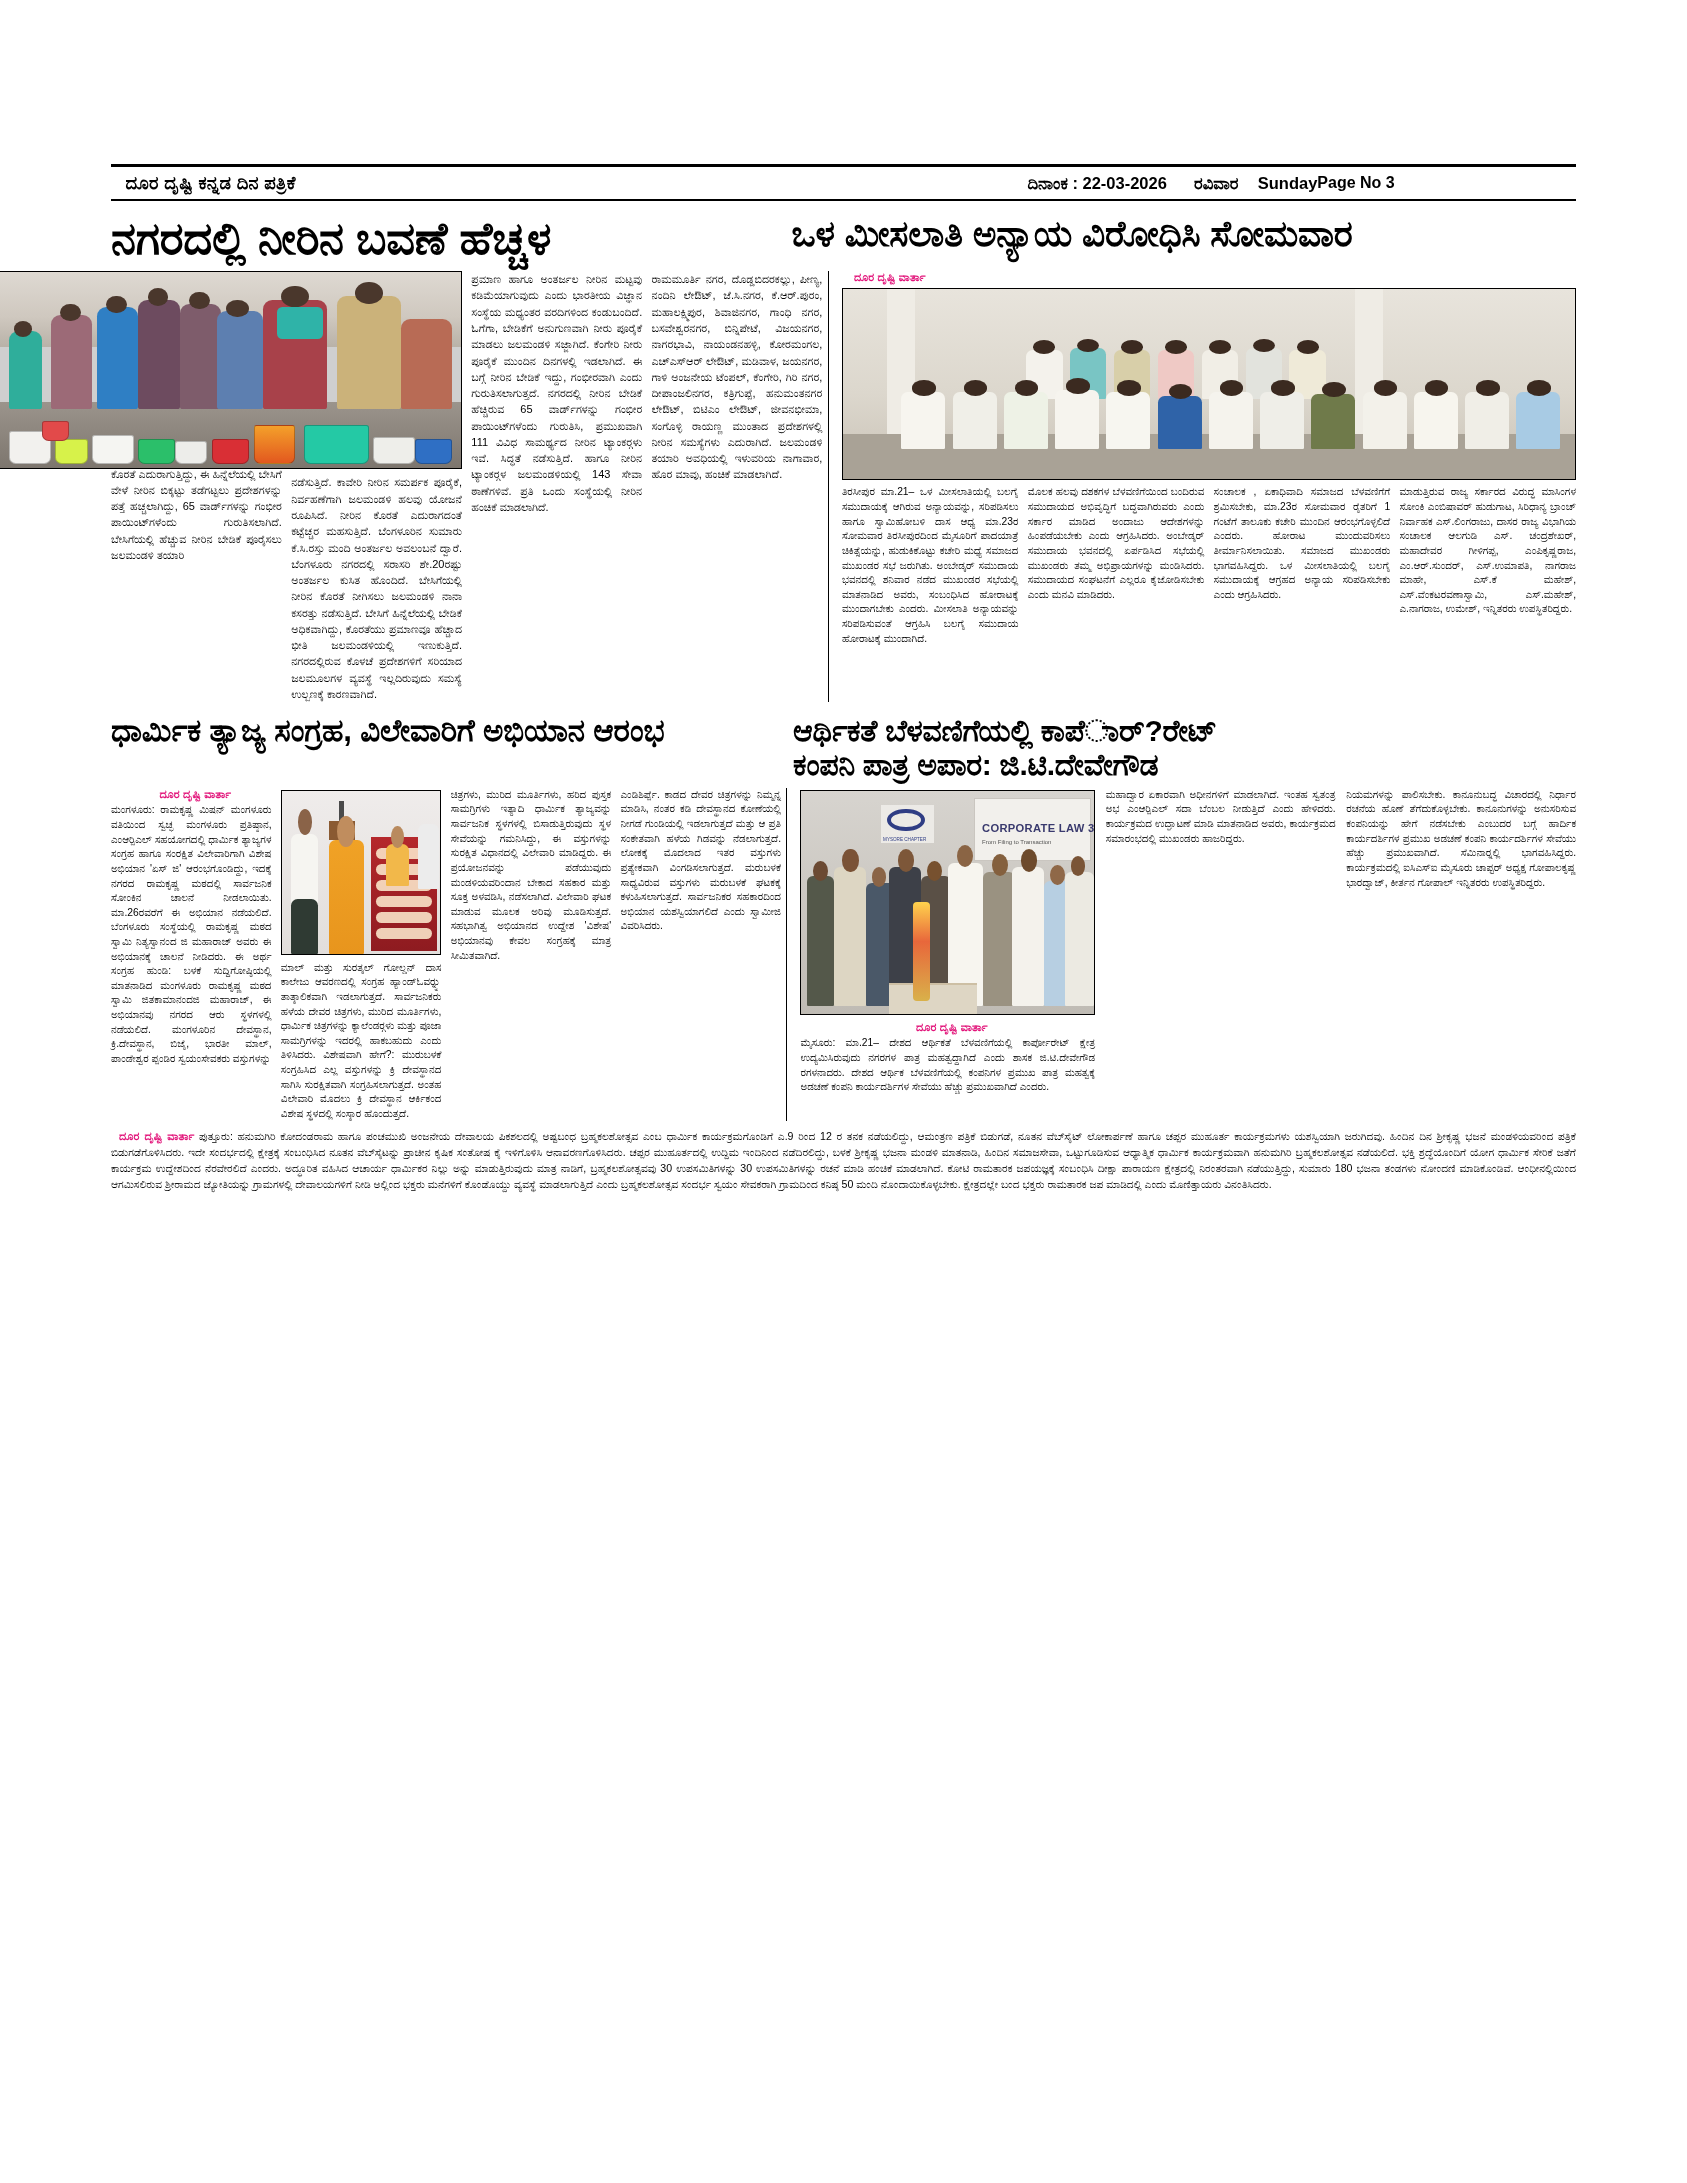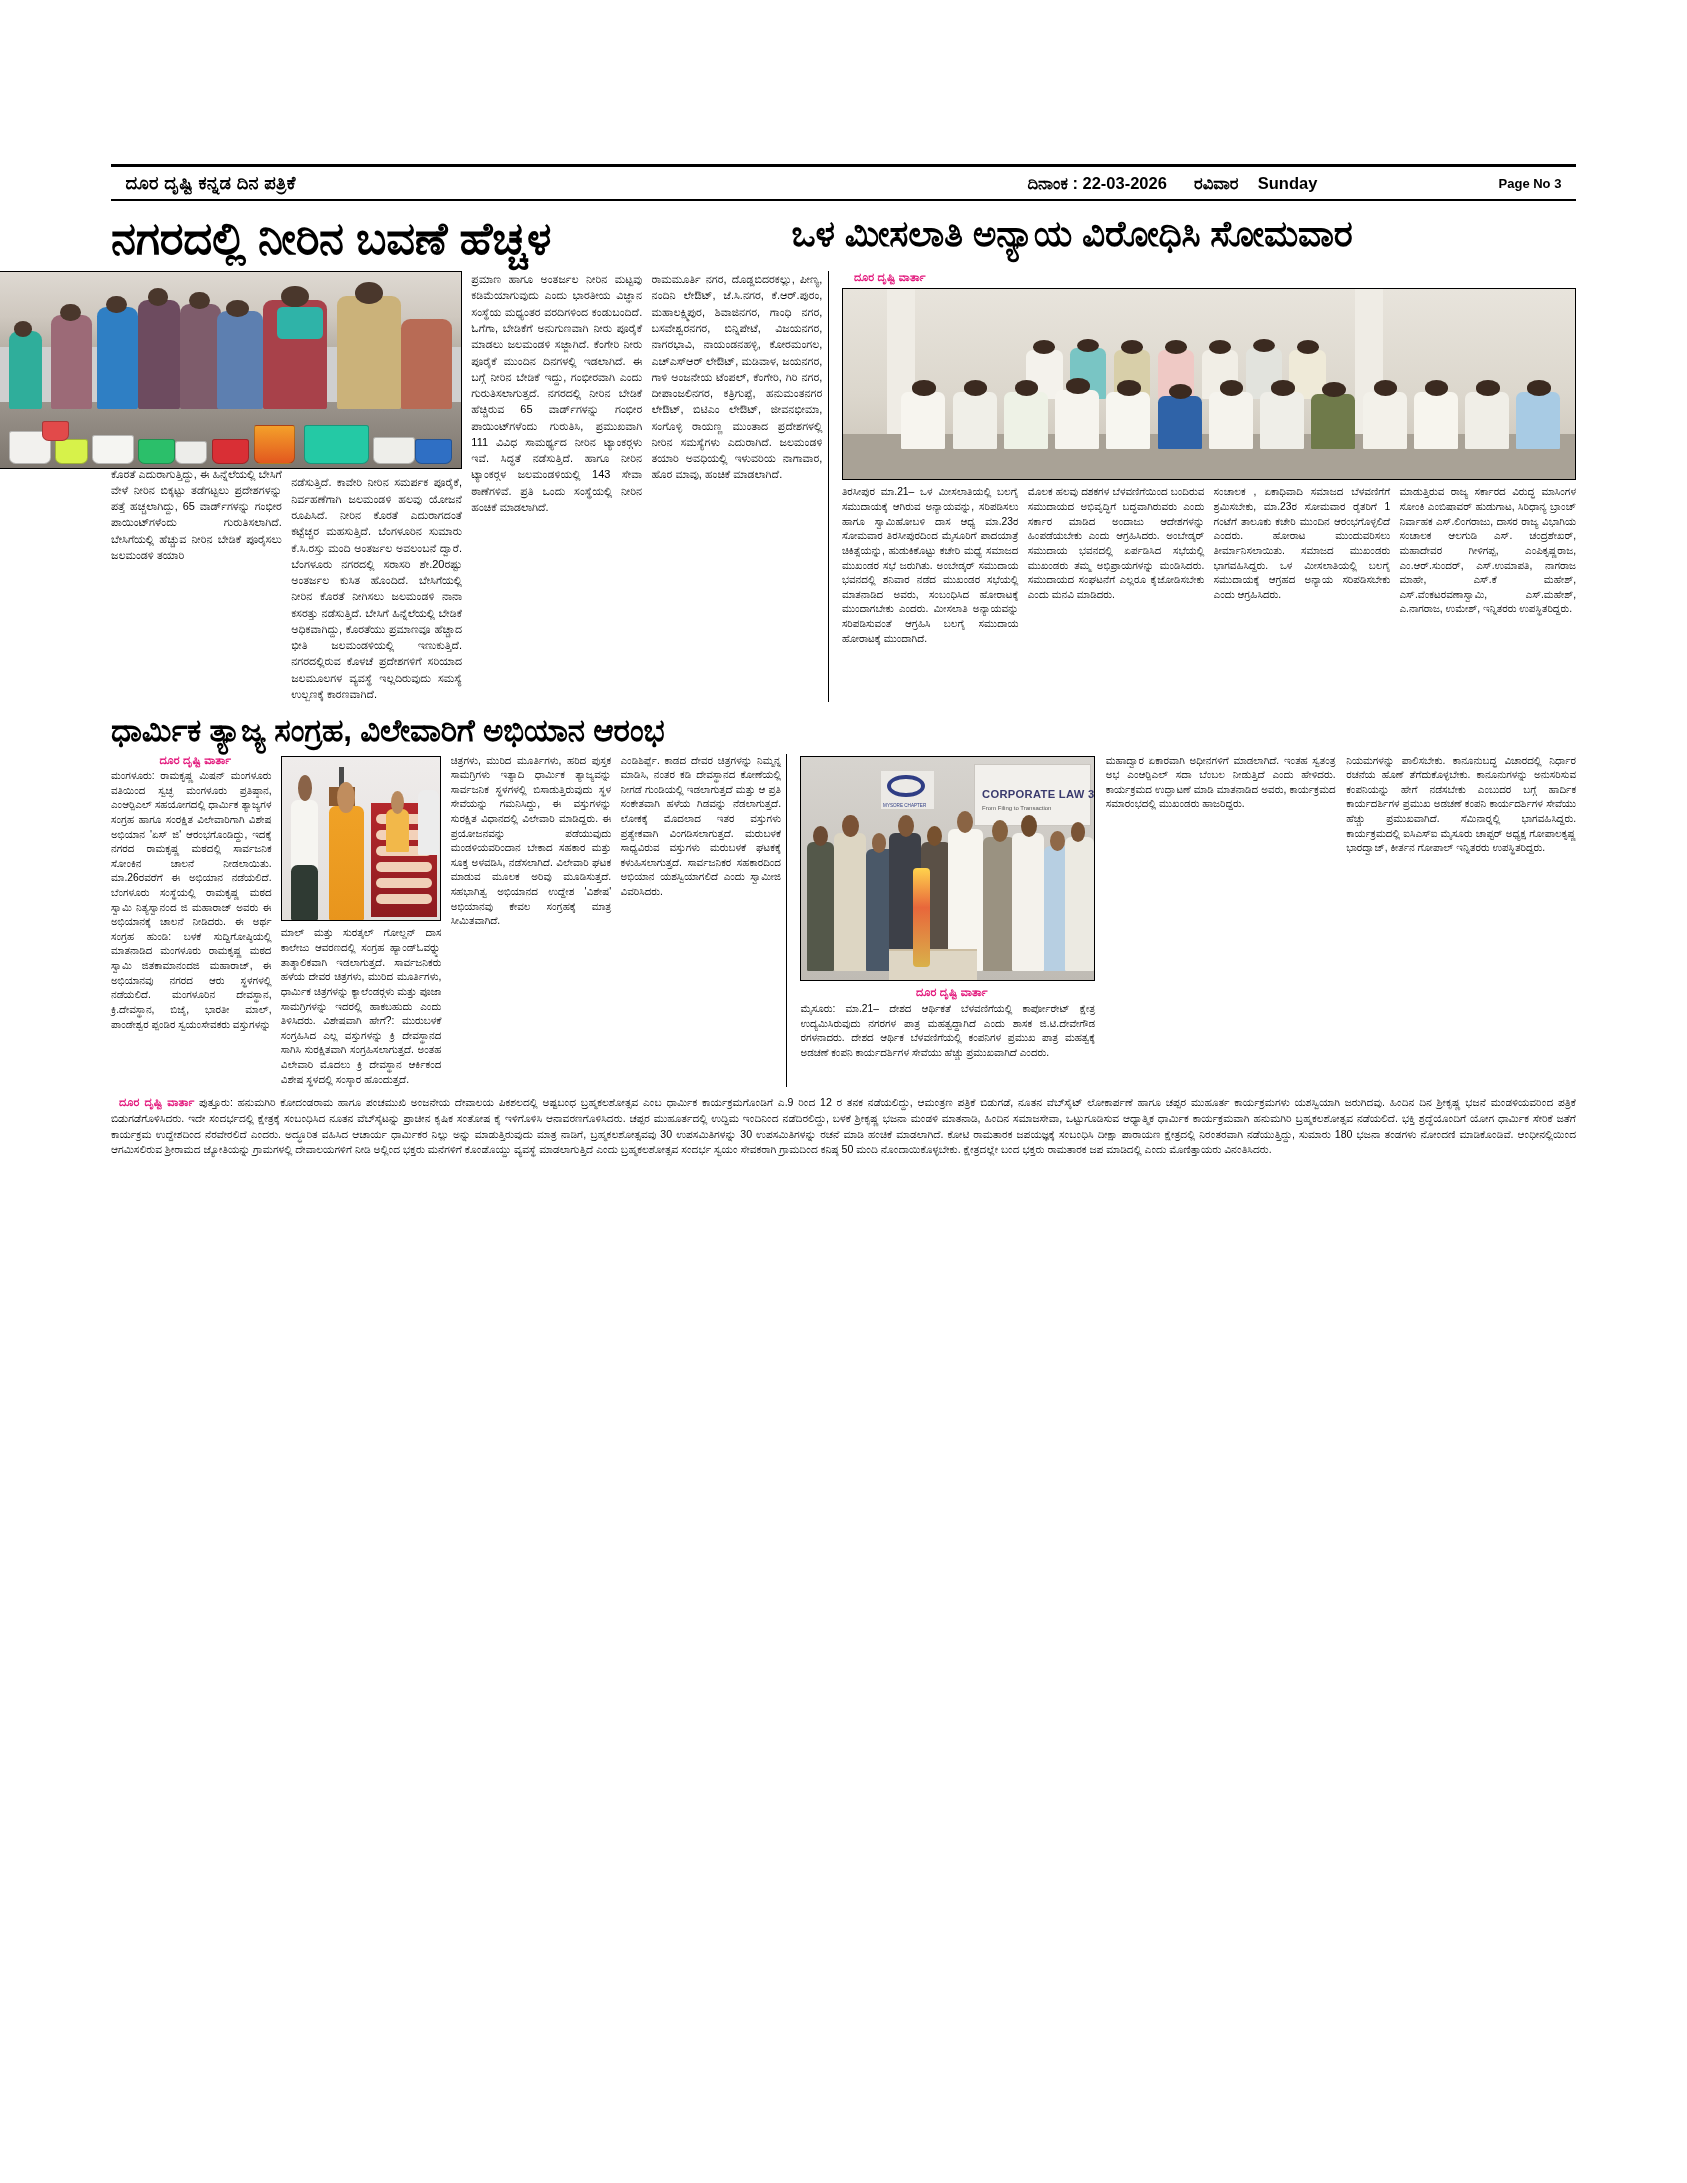--- a/index.html
+++ b/index.html
@@ -24,21 +24,21 @@
     height:37px;
     display:flex; align-items:center;
     padding:0 14.6px;
     margin-bottom:0;
   }
   .mh-left  { flex:0 0 34%; font-size:18px; font-weight:bold; letter-spacing:0.3px; }
   .mh-mid   { flex:1 1 auto; text-align:right; font-size:16.5px; font-weight:bold; padding-left:40px; }
   .mh-mid .dt { letter-spacing:0px; }
   .mh-mid .wd { margin-left:22.5px; font-weight:bold; }
   .mh-mid .en { margin-left:14.6px; font-weight:bold; }
-  .mh-right { flex:0 0 17%; text-align:right; font-size:13px; font-weight:bold; }
+  .mh-right { flex:0 0 17%; text-align:left; font-size:16px; font-weight:bold; }
 
   
   .top-heads {
     display:flex;
     margin-top:10.6px;
     align-items:flex-start;
     justify-content:flex-end;
   }
   .head-left {
     flex:0 0 670px;
@@ -301,20 +301,24 @@
         </div>
         <div class="col">
           <div class="body-txt tight">ಮಾಡುತ್ತಿರುವ ರಾಜ್ಯ ಸರ್ಕಾರದ ವಿರುದ್ಧ ಮಾಸಿಂಗಳ ಸೋಂಕಿ ಎಂಬಿಷಾವರ್ ಹುಡುಗಾಟ, ಸಿರಿಧಾನ್ಯ ಬ್ರಾಂಚ್ ನಿರ್ವಾಹಕ ಎಸ್.ಲಿಂಗರಾಜು, ದಾಸರ ರಾಜ್ಯ ವಿಭಾಗಿಯ ಸಂಚಾಲಕ ಆಲಗುಡಿ ಎಸ್. ಚಂದ್ರಶೇಖರ್, ಮಹಾದೇವರ ಗೀಳಿಗಪ್ಪ, ಎಂಪಿಕೃಷ್ಣರಾಜ, ಎಂ.ಆರ್.ಸುಂದರ್, ಎಸ್.ಉಮಾಪತಿ, ನಾಗರಾಜ ಮಾಹೇ, ಎಸ್.ಕೆ ಮಹೇಶ್, ಎಸ್.ವೆಂಕಟರವಣಾಸ್ವಾಮಿ, ಎಸ್.ಮಹೇಶ್, ಎ.ನಾಗರಾಜ, ಉಮೇಶ್, ಇನ್ನಿತರರು ಉಪಸ್ಥಿತರಿದ್ದರು.</div>
         </div>
       </div>
     </div>
   </div>
 
   <div class="sec2-heads">
     <div class="s2h-left">ಧಾರ್ಮಿಕ ತ್ಯಾಜ್ಯ ಸಂಗ್ರಹ, ವಿಲೇವಾರಿಗೆ ಅಭಿಯಾನ ಆರಂಭ</div>
+    <div class="s2h-right">
+      <span class="l2">ಆರ್ಥಿಕತೆ ಬೆಳವಣಿಗೆಯಲ್ಲಿ ಕಾಪೆರ್ಾ?ರೇಟ್</span><br>
+      <span class="l2">ಕಂಪನಿ ಪಾತ್ರ ಅಪಾರ: ಜಿ.ಟಿ.ದೇವೇಗೌಡ</span>
+    </div>
   </div>
 
   <div class="sec2">
     <div class="sec2-left">
       <div class="colwrap4">
         <div class="col">
           <div class="byline">ದೂರ ದೃಷ್ಟಿ ವಾರ್ತಾ</div>
           <div class="body-txt tight">ಮಂಗಳೂರು: ರಾಮಕೃಷ್ಣ ಮಿಷನ್ ಮಂಗಳೂರು ವತಿಯಿಂದ ಸ್ವಚ್ಛ ಮಂಗಳೂರು ಪ್ರತಿಷ್ಠಾನ, ಎಂಆರ್‍ಪಿಎಲ್ ಸಹಯೋಗದಲ್ಲಿ ಧಾರ್ಮಿಕ ತ್ಯಾಜ್ಯಗಳ ಸಂಗ್ರಹ ಹಾಗೂ ಸಂರಕ್ಷಿತ ವಿಲೇವಾರಿಗಾಗಿ ವಿಶೇಷ ಅಭಿಯಾನ 'ಏಸ್ ಜಿ' ಆರಂಭಗೊಂಡಿದ್ದು, ಇದಕ್ಕೆ ನಗರದ ರಾಮಕೃಷ್ಣ ಮಠದಲ್ಲಿ ಸಾರ್ವಜನಿಕ ಸೋಂಕಿನ ಚಾಲನೆ ನೀಡಲಾಯಿತು. ಮಾ.26ರವರೆಗೆ ಈ ಅಭಿಯಾನ ನಡೆಯಲಿದೆ. ಬೆಂಗಳೂರು ಸಂಸ್ಥೆಯಲ್ಲಿ ರಾಮಕೃಷ್ಣ ಮಠದ ಸ್ವಾಮಿ ನಿತ್ಯಸ್ವಾನಂದ ಜಿ ಮಹಾರಾಜ್ ಅವರು ಈ ಅಭಿಯಾನಕ್ಕೆ ಚಾಲನೆ ನೀಡಿದರು. ಈ ಅರ್ಥ ಸಂಗ್ರಹ ಹುಂಡಿ: ಬಳಕೆ ಸುದ್ದಿಗೋಷ್ಠಿಯಲ್ಲಿ ಮಾತನಾಡಿದ ಮಂಗಳೂರು ರಾಮಕೃಷ್ಣ ಮಠದ ಸ್ವಾಮಿ ಜಿತಕಾಮಾನಂದಜಿ ಮಹಾರಾಜ್, ಈ ಅಭಿಯಾನವು ನಗರದ ಆರು ಸ್ಥಳಗಳಲ್ಲಿ ನಡೆಯಲಿದೆ. ಮಂಗಳೂರಿನ ದೇವಸ್ಥಾನ, ಕ್ರಿ.ದೇವಸ್ಥಾನ, ಬಿಜೈ, ಭಾರತೀ ಮಾಲ್, ಪಾಂಡೇಶ್ವರ ಪ್ಪಂಡಿರ ಸ್ವಯಂಸೇವಕರು ವಸ್ತುಗಳನ್ನು</div>
         </div>
         <div class="col">

